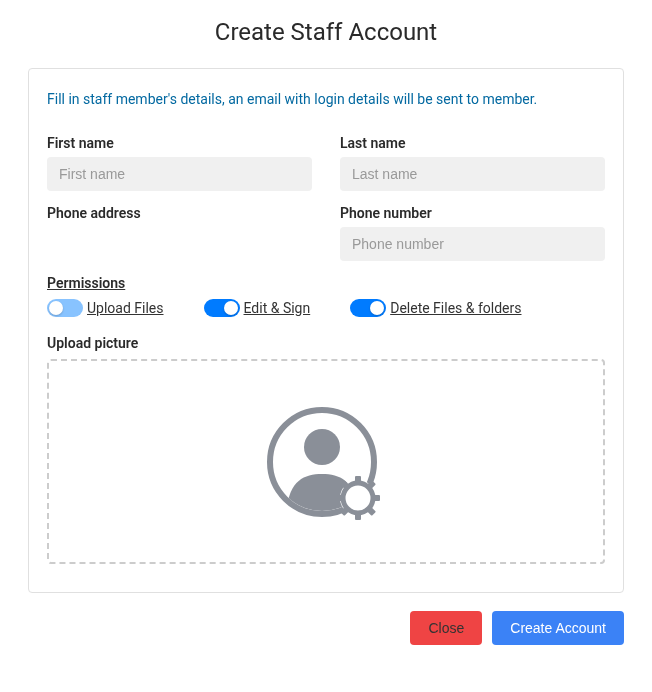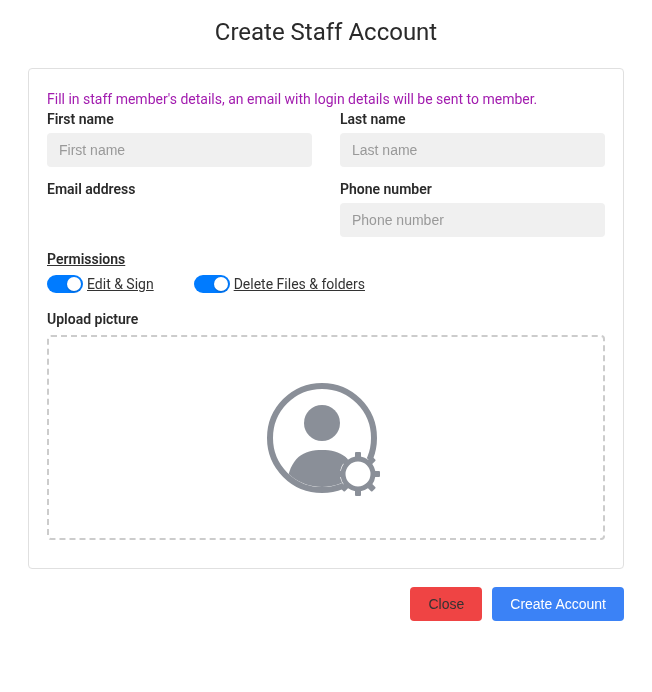--- a/index.html
+++ b/index.html
@@ -26,22 +26,22 @@
       color: #2a2a2a;
     }
     .card {
       border: 1px solid #e0e0e0;
       border-radius: 4px;
       margin: 0 28px;
       padding: 22px 18px 28px 18px;
     }
     .intro {
       font-size: 14px;
-      color: #a21caf;
-      margin-bottom: 4px;
+      color: #0369a1;
+      margin-bottom: 28px;
     }
     .row {
       display: flex;
       gap: 28px;
       margin-bottom: 14px;
     }
     .field {
       flex: 1;
     }
     .field-label {
@@ -162,31 +162,37 @@
         <input type="text" placeholder="First name" style="">
       </div>
       <div class="field">
         <label class="field-label">Last name</label>
         <input type="text" placeholder="Last name" style="">
       </div>
     </div>
 
     <div class="row">
       <div class="field">
-        <label class="field-label">Email address</label>
+        <label class="field-label">Phone address</label>
       </div>
       <div class="field">
         <label class="field-label">Phone number</label>
         <input type="tel" placeholder="Phone number" style="">
       </div>
     </div>
 
     <div class="permissions">
       <label class="field-label">Permissions</label>
       <div class="perm-row">
+        <div class="perm-item">
+          <div class="toggle off">
+              <div class="knob"></div>
+            </div>
+          <span class="perm-label">Upload Files</span>
+        </div>
         <div class="perm-item">
           <div class="toggle on">
               <div class="knob"></div>
             </div>
           <span class="perm-label">Edit &amp; Sign</span>
         </div>
         <div class="perm-item">
           <div class="toggle on">
               <div class="knob"></div>
             </div>

